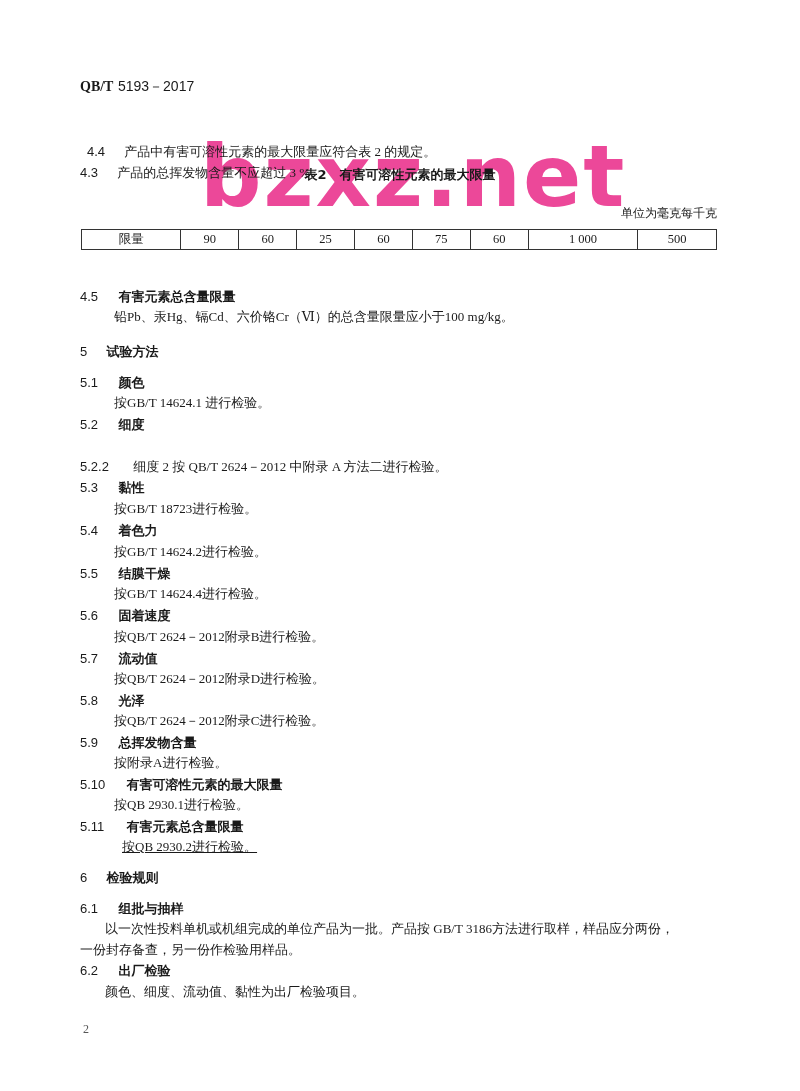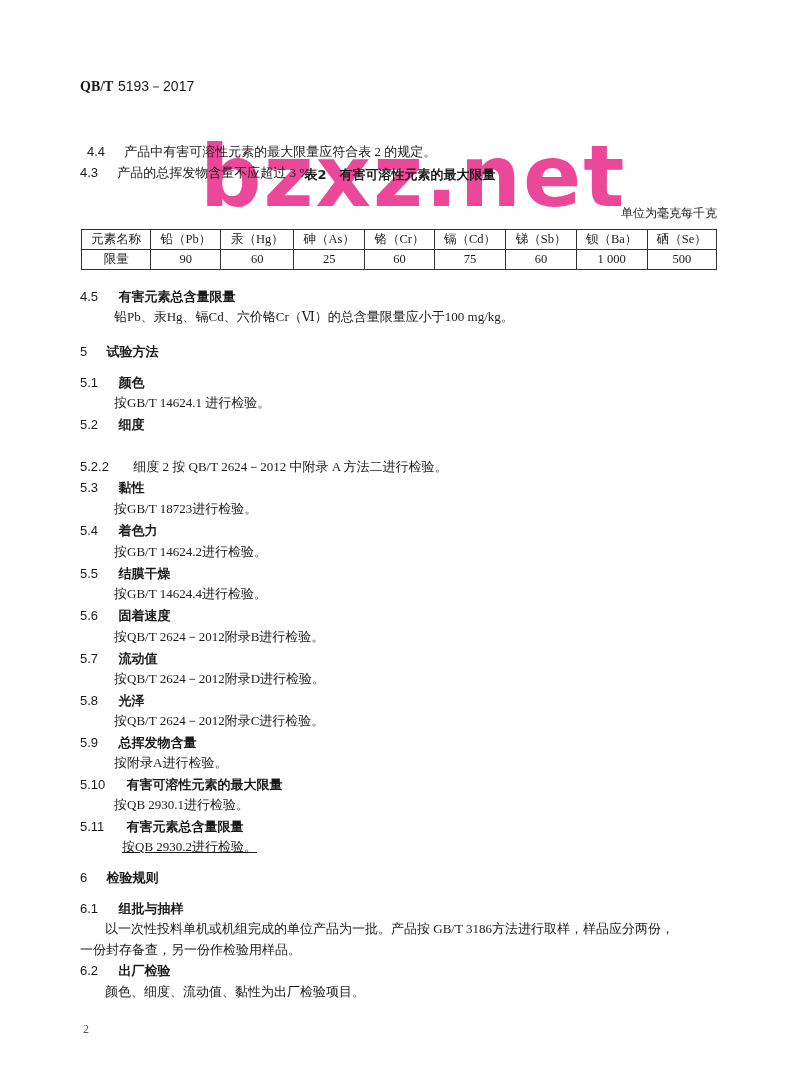--- a/index.html
+++ b/index.html
@@ -55,31 +55,20 @@
   </div>
   <div class="abs line body-text" style="left:80px; top:143px;margin-left:7px;">
     <span class="num-label" style="width:34px;">4.4</span>
     <span>产品中有害可溶性元素的最大限量应符合表 2 的规定。</span>
   </div>
 
   <div class="abs table-title">表2　有害可溶性元素的最大限量</div>
   <div class="abs unit">单位为毫克每千克</div>
   <table class="limits">
     <tbody>
-        <tr>
-      <td>元素名称</td>
-      <td>铅（Pb）</td>
-      <td>汞（Hg）</td>
-      <td>砷（As）</td>
-      <td>铬（Cr）</td>
-      <td>镉（Cd）</td>
-      <td>锑（Sb）</td>
-      <td>钡（Ba）</td>
-      <td>硒（Se）</td>
-    </tr>
     <tr>
       <td>限量</td>
       <td>90</td>
       <td>60</td>
       <td>25</td>
       <td>60</td>
       <td>75</td>
       <td>60</td>
       <td>1 000</td>
       <td>500</td>

